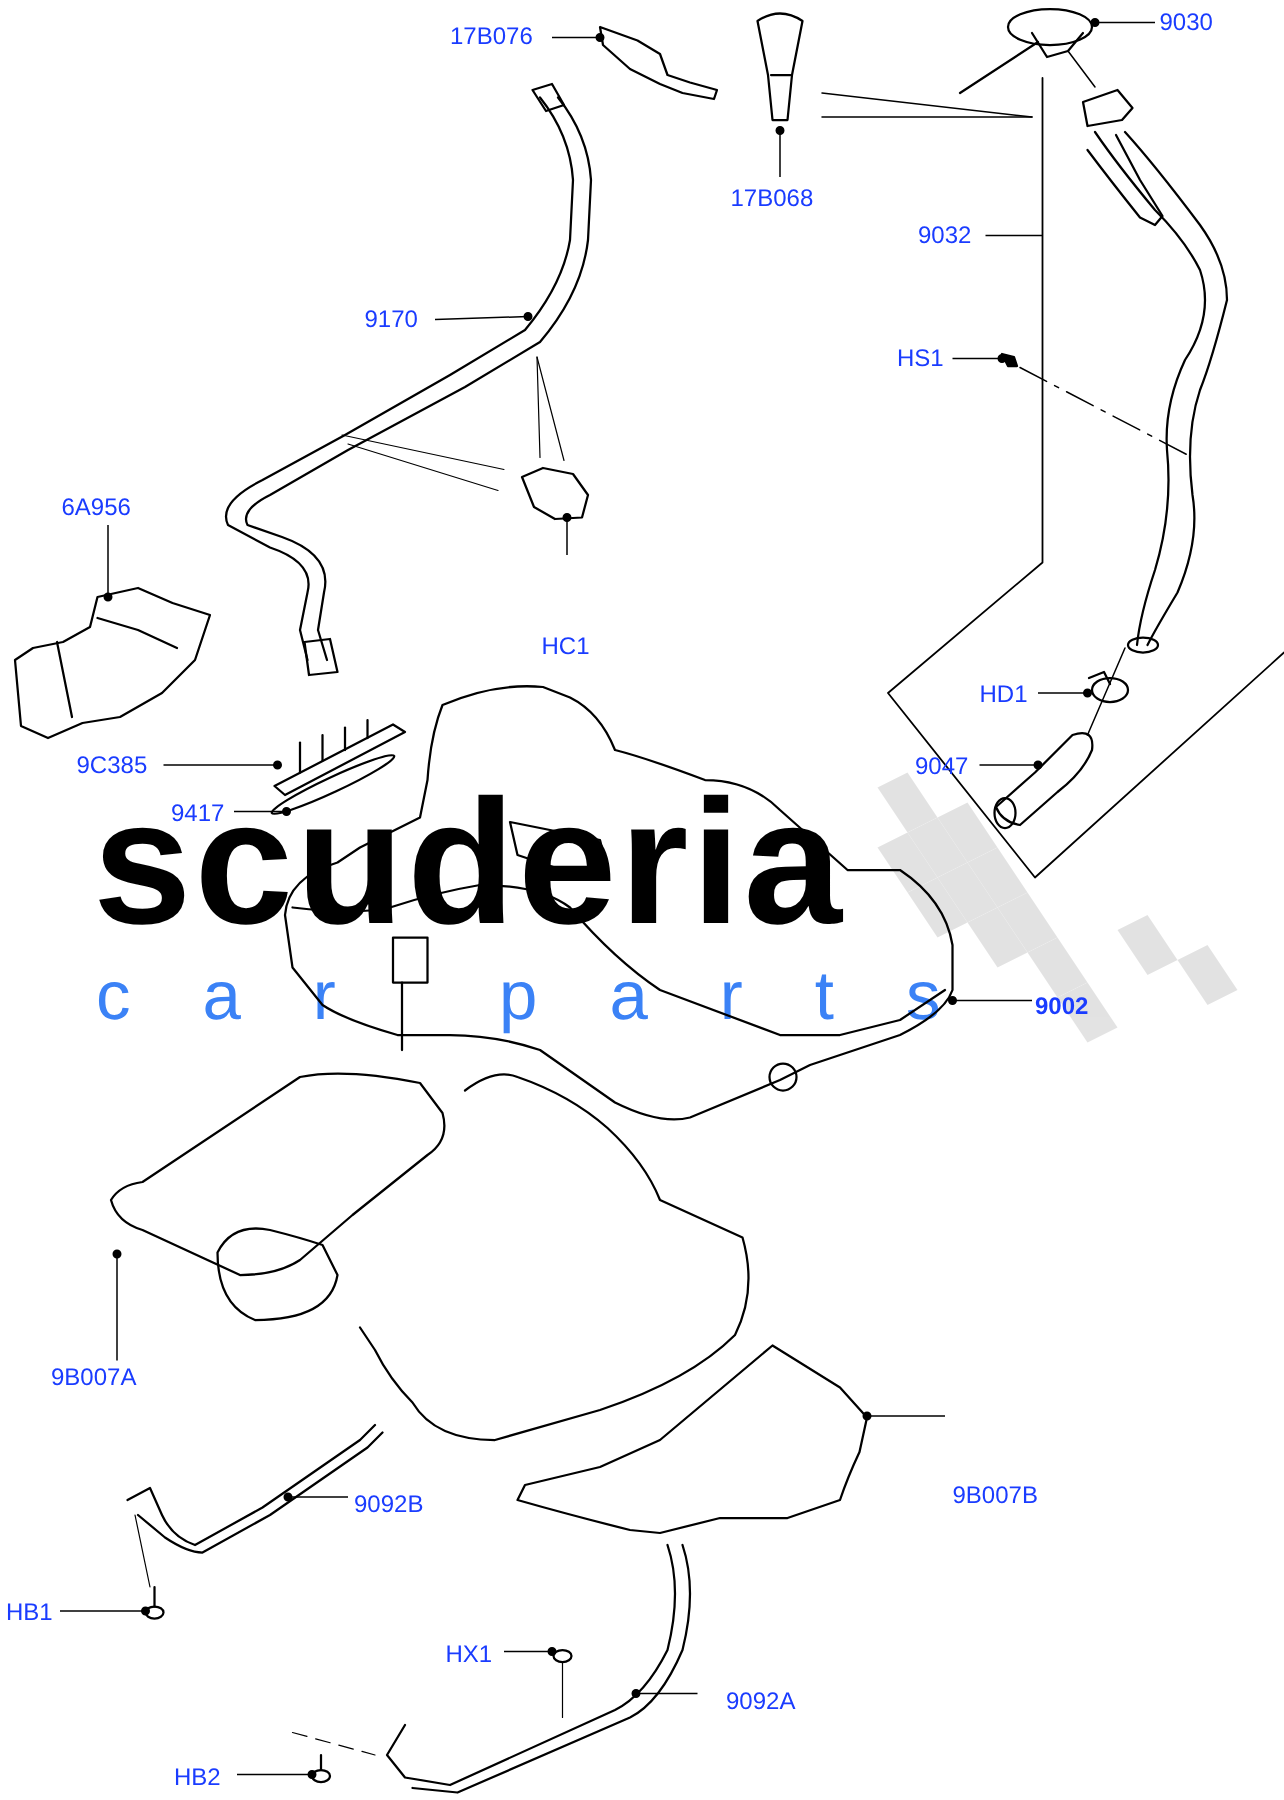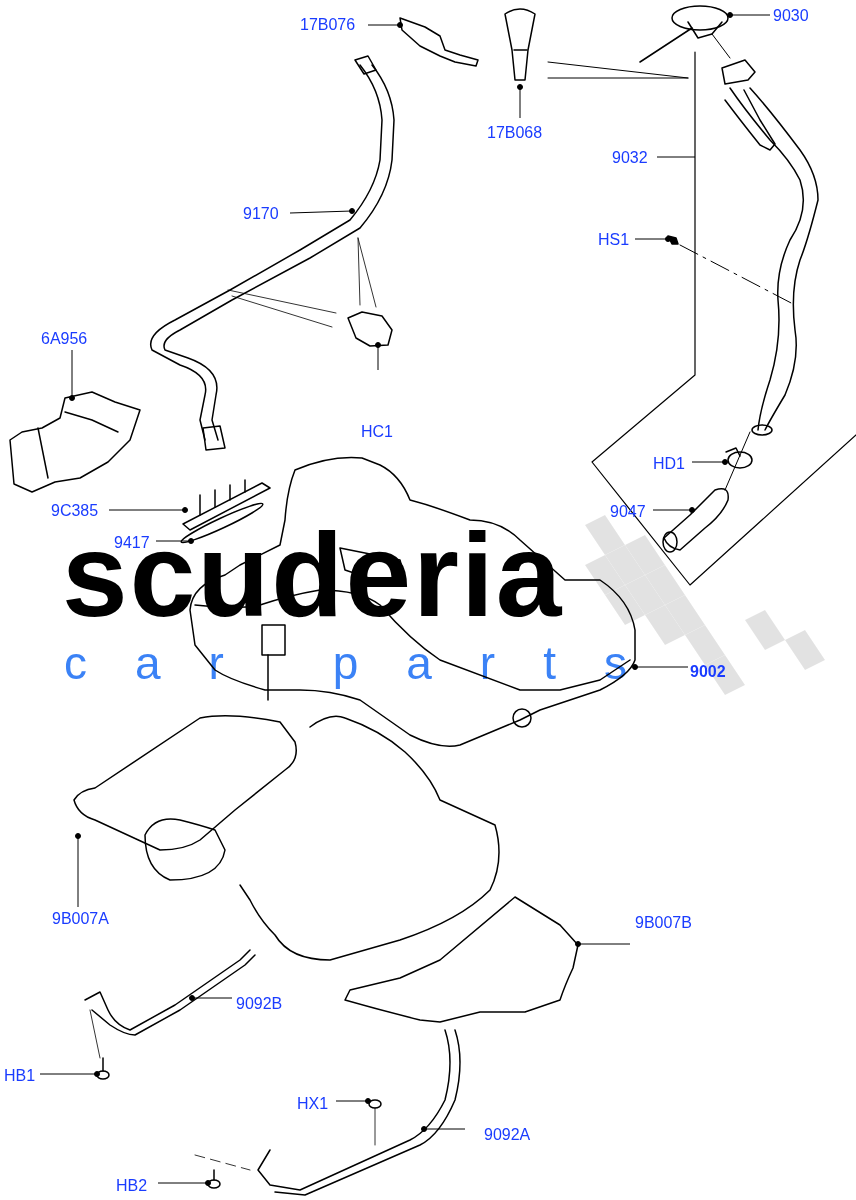--- a/index.html
+++ b/index.html
@@ -203,20 +203,20 @@
   <span class="lbl" style="left:612px;top:150px;">9032</span>
   <span class="lbl" style="left:243px;top:206px;">9170</span>
   <span class="lbl" style="left:598px;top:232px;">HS1</span>
   <span class="lbl" style="left:361px;top:376px;margin-top:48px;">HC1</span>
   <span class="lbl" style="left:41px;top:331px;">6A956</span>
   <span class="lbl" style="left:653px;top:456px;">HD1</span>
   <span class="lbl" style="left:51px;top:503px;">9C385</span>
   <span class="lbl" style="left:610px;top:504px;">9047</span>
   <span class="lbl" style="left:114px;top:535px;">9417</span>
   <span class="lbl" style="left:690px;top:664px;font-weight:bold;">9002</span>
-  <span class="lbl" style="left:52px;top:911px;">9B007A</span>
-  <span class="lbl" style="left:635px;top:915px;">9B007B</span>
+  <span class="lbl" style="left:34px;top:911px;">9B007A</span>
+  <span class="lbl" style="left:635px;top:990px;">9B007B</span>
   <span class="lbl" style="left:236px;top:996px;">9092B</span>
   <span class="lbl" style="left:4px;top:1068px;">HB1</span>
   <span class="lbl" style="left:297px;top:1096px;">HX1</span>
   <span class="lbl" style="left:484px;top:1127px;">9092A</span>
   <span class="lbl" style="left:116px;top:1178px;">HB2</span>
 </div>
 
 </body></html>

